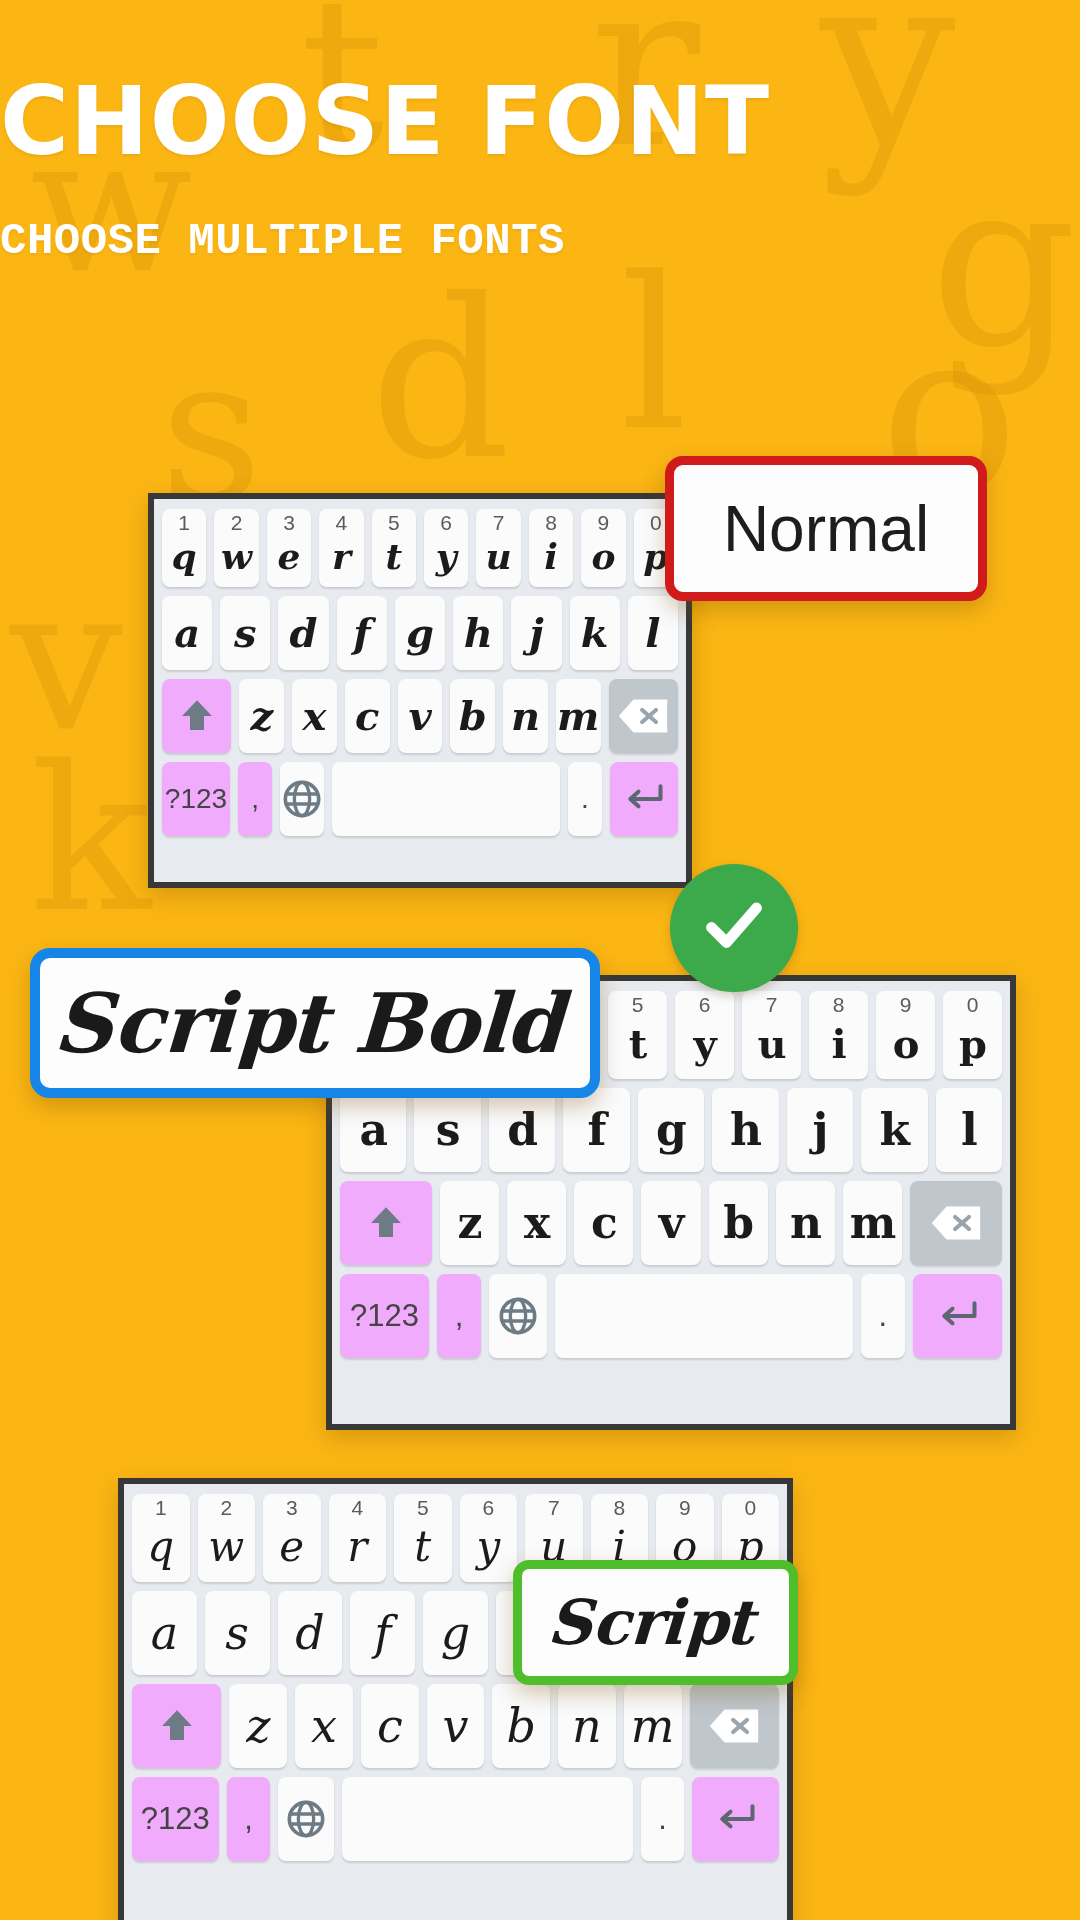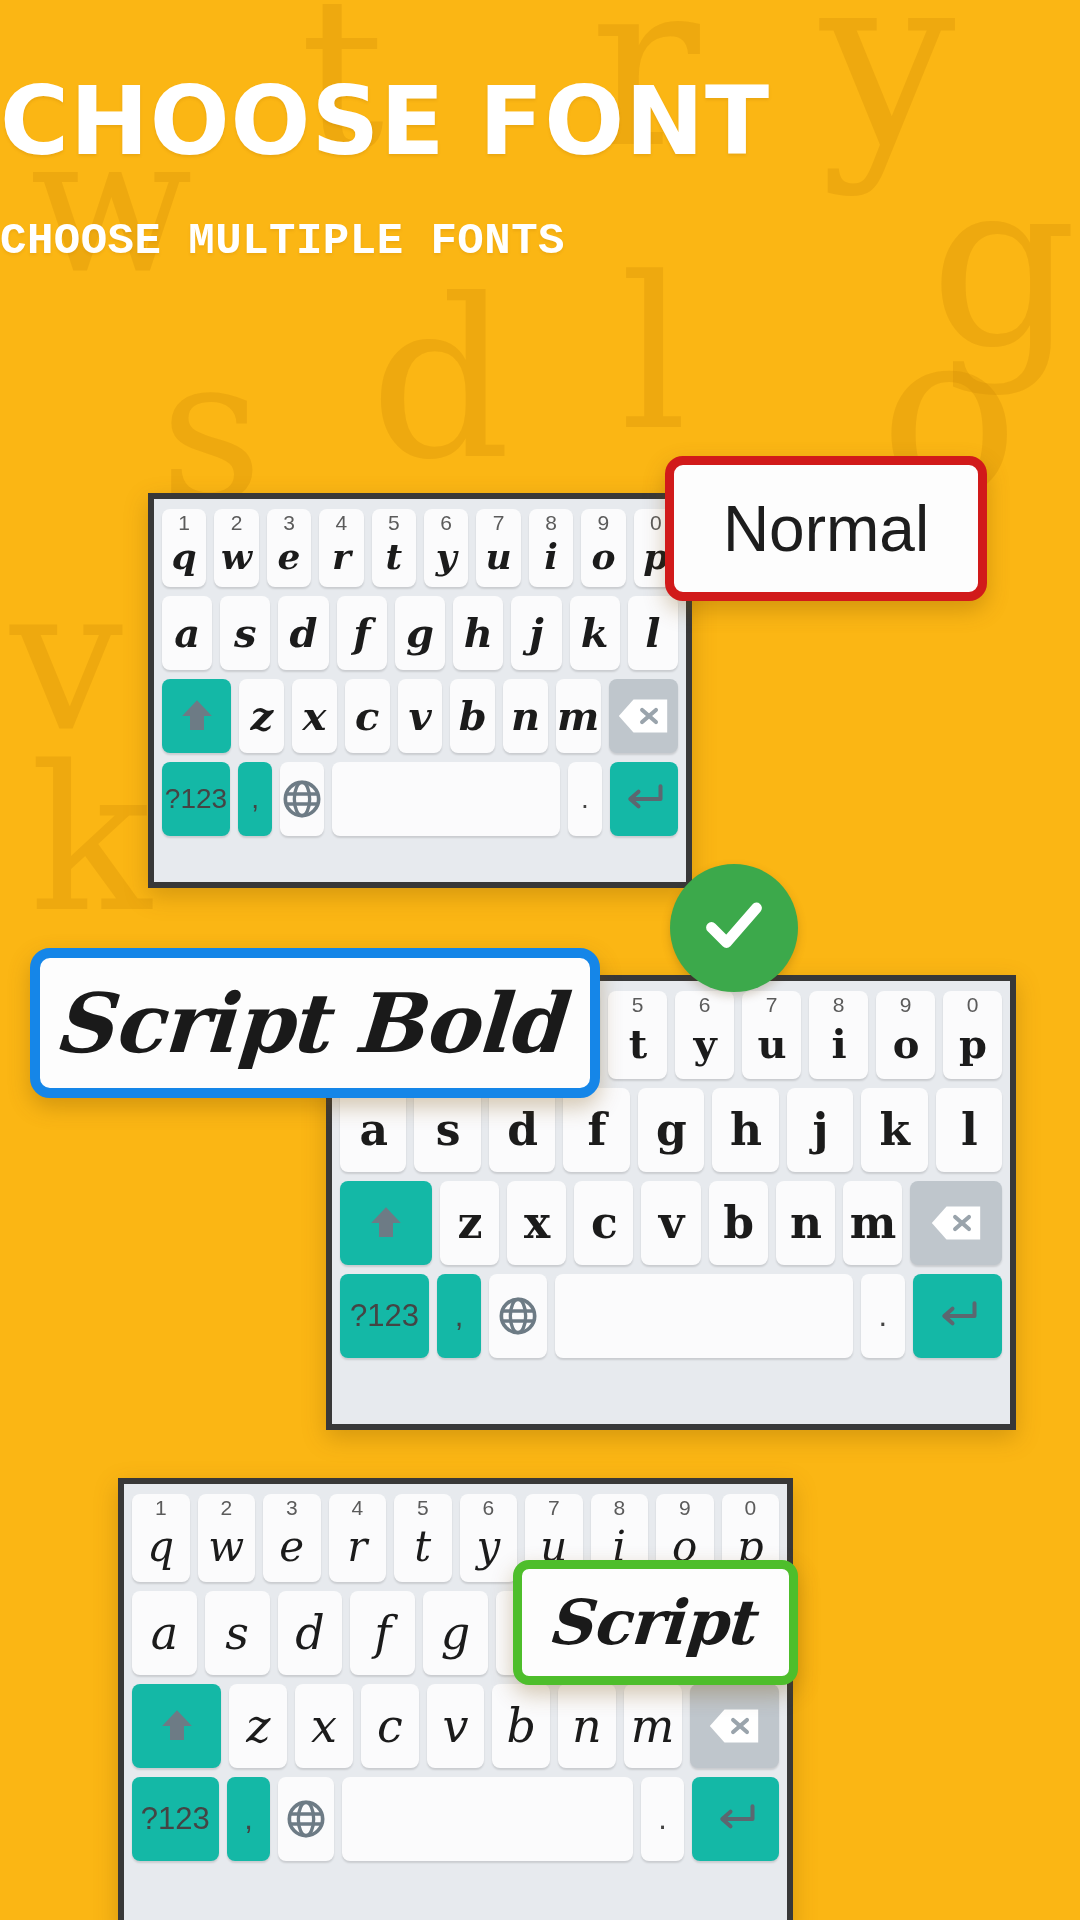--- a/index.html
+++ b/index.html
@@ -93,21 +93,21 @@
   .key .num {
     position: absolute;
     top: 2px;
     left: 50%;
     transform: translateX(-50%);
     font-family: "Liberation Sans", sans-serif;
     font-size: 21px;
     color: #5b5b5b;
     font-weight: normal;
   }
-  .key.gray { background: #14b8a6; text-align: center; }
+  .key.gray { background: #f0abfc; text-align: center; }
   .key.wide-fn { flex: 1.55 1 0; }
   .key.space { flex: 5.2 1 0; background: #FBFBFC; }
   .key.comma, .key.period { flex: 0.78 1 0; }
 
   
   .glyph { line-height: 1; display: block; }
   .style-script  .glyph { font-family: "DejaVu Serif", serif; font-style: italic; font-weight: bold; }
   .style-fraktur .glyph { font-family: "DejaVu Serif", serif; font-weight: bold; letter-spacing: -1px; }
   .style-serif   .glyph { font-family: "DejaVu Serif", serif; font-style: italic; font-weight: normal; }
 

